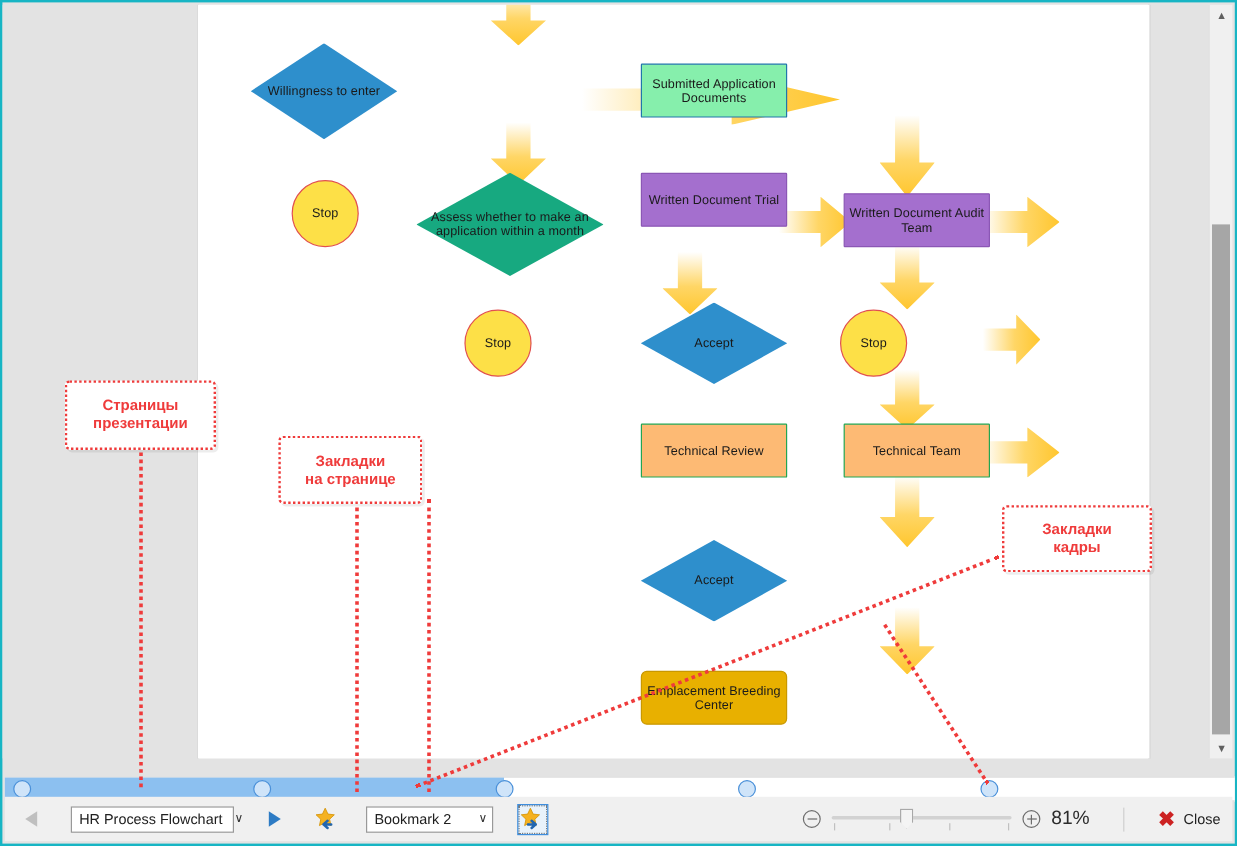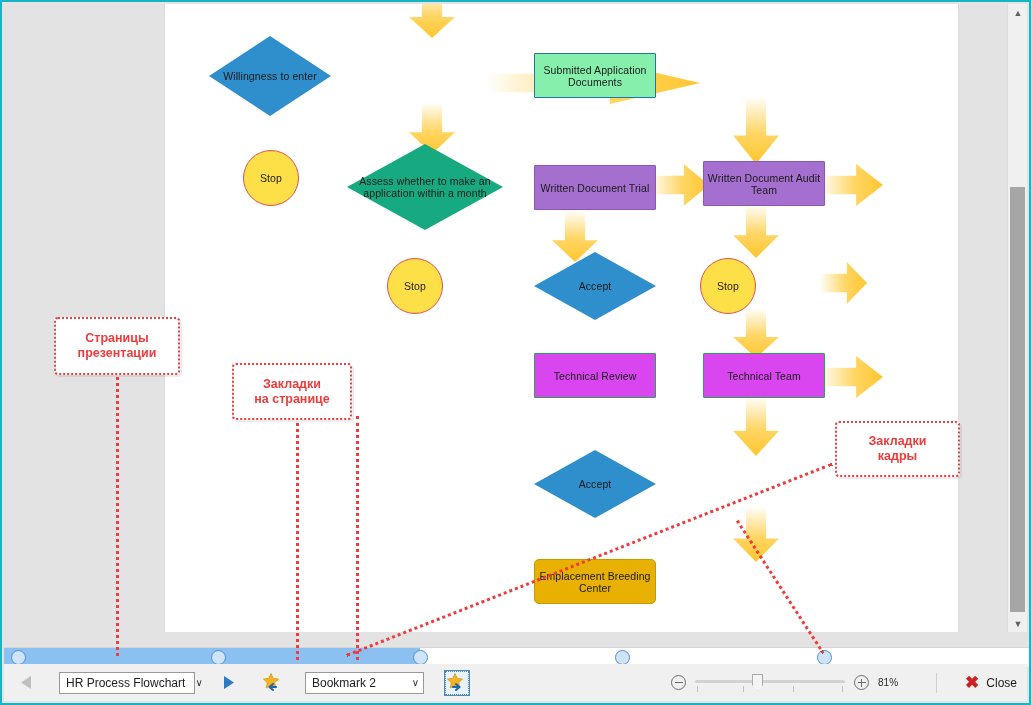--- a/index.html
+++ b/index.html
@@ -40,21 +40,21 @@
     display: flex; align-items: center; justify-content: center;
     text-align: center;
     color: #1a1a1a;
     font-size: 10.5px;
     line-height: 12px;
     letter-spacing: .1px;
   }
   .rect { border-radius: 1px; }
   .rect.blue   { background: #86efac; border: 1px solid #2076ab; }
   .rect.purple { background: #a46fce; border: 1px solid #8b57b5; }
-  .rect.green  { background: #d946ef; border: 1px solid #23a553; }
+  .rect.green  { background: #fdba74; border: 1px solid #23a553; }
   .rect.gold   { background: #e8b000; border: 1px solid #c99800; border-radius: 5px; }
 
   .diamond { background: transparent; }
   .diamond .dshape {
     position: absolute; inset: 0;
     clip-path: polygon(50% 0, 100% 50%, 50% 100%, 0 50%);
   }
   .diamond.blue .dshape  { background: #2e8fcc; }
   .diamond.teal .dshape  { background: #17a униqueno; }
   .diamond.teal .dshape  { background: #17a980; }
@@ -202,21 +202,21 @@
   }
   .zslider .tick {
     position: absolute; top: 13px; width: 1px; height: 6px; background: #c0c0c0;
   }
   .zslider .thumb {
     position: absolute; left: 57px; top: 1px;
     width: 11px; height: 17px;
     background: #f4f4f4; border: 1px solid #a8a8a8;
     clip-path: polygon(0 0, 100% 0, 100% 68%, 50% 100%, 0 68%);
   }
-  .zpct { font-size: 10px; color: #2b2b2b; min-width: 30px; }
+  .zpct { font-size: 16px; color: #2b2b2b; min-width: 30px; }
   .divider { width: 1px; height: 20px; background: #cfcfcf; margin: 0 12px; }
   .close-grp { display: flex; align-items: center; gap: 7px; cursor: pointer; }
   .close-x { color: #cc2222; font-size: 17px; font-weight: bold; line-height: 1; }
   .close-lb { font-size: 12px; color: #202020; }
 </style>
 </head>
 <body>
 
 <div id="app">
 
@@ -252,21 +252,21 @@
       </div>
 
       <div class="node circle" style="left:222px; top:262px; width:56px; height:56px;">
         <span>Stop</span>
       </div>
 
       <div class="node rect blue" style="left:369px; top:57px; width:122px; height:45px;">
         <span>Submitted Application Documents</span>
       </div>
 
-      <div class="node rect purple" style="left:369px; top:169px; width:122px; height:45px;">
+      <div class="node rect purple" style="left:369px; top:148px; width:122px; height:45px;">
         <span>Written Document Trial</span>
       </div>
 
       <div class="node rect purple" style="left:538px; top:165px; width:122px; height:45px;">
         <span>Written Document Audit Team</span>
       </div>
 
       <div class="node diamond blue" style="left:369px; top:256px; width:122px; height:68px;">
         <div class="dshape"></div>
         <div class="dlabel">Accept</div>
@@ -356,21 +356,21 @@
       </svg>
     </div>
 
     <div class="tb-btn" style="margin-left:4px;">
       <svg width="20" height="19" viewBox="0 0 20 19">
         <polygon points="9,0.5 11.3,5.4 16.6,6 12.7,9.7 13.8,15 9,12.4 4.2,15 5.3,9.7 1.4,6 6.7,5.4" fill="#f5b221" stroke="#d49407" stroke-width="0.7"></polygon>
         <path d="M14 14 L8.5 14 M11 11 L7.5 14 L11 17" stroke="#2166b0" stroke-width="2.1" fill="none" stroke-linecap="round" stroke-linejoin="round"></path>
       </svg>
     </div>
 
-    <div class="sel" style="width:119px;">
+    <div class="sel" style="width:106px;">
       <span class="txt">Bookmark 2</span>
       <span class="chev">∨</span>
     </div>
 
     <div class="tb-btn framed">
       <svg width="20" height="19" viewBox="0 0 20 19">
         <polygon points="8,0.5 10.3,5.4 15.6,6 11.7,9.7 12.8,15 8,12.4 3.2,15 4.3,9.7 0.4,6 5.7,5.4" fill="#f5b221" stroke="#d49407" stroke-width="0.7"></polygon>
         <path d="M6 14 L11.5 14 M9 11 L12.5 14 L9 17" stroke="#2166b0" stroke-width="2.1" fill="none" stroke-linecap="round" stroke-linejoin="round"></path>
       </svg>
     </div>

